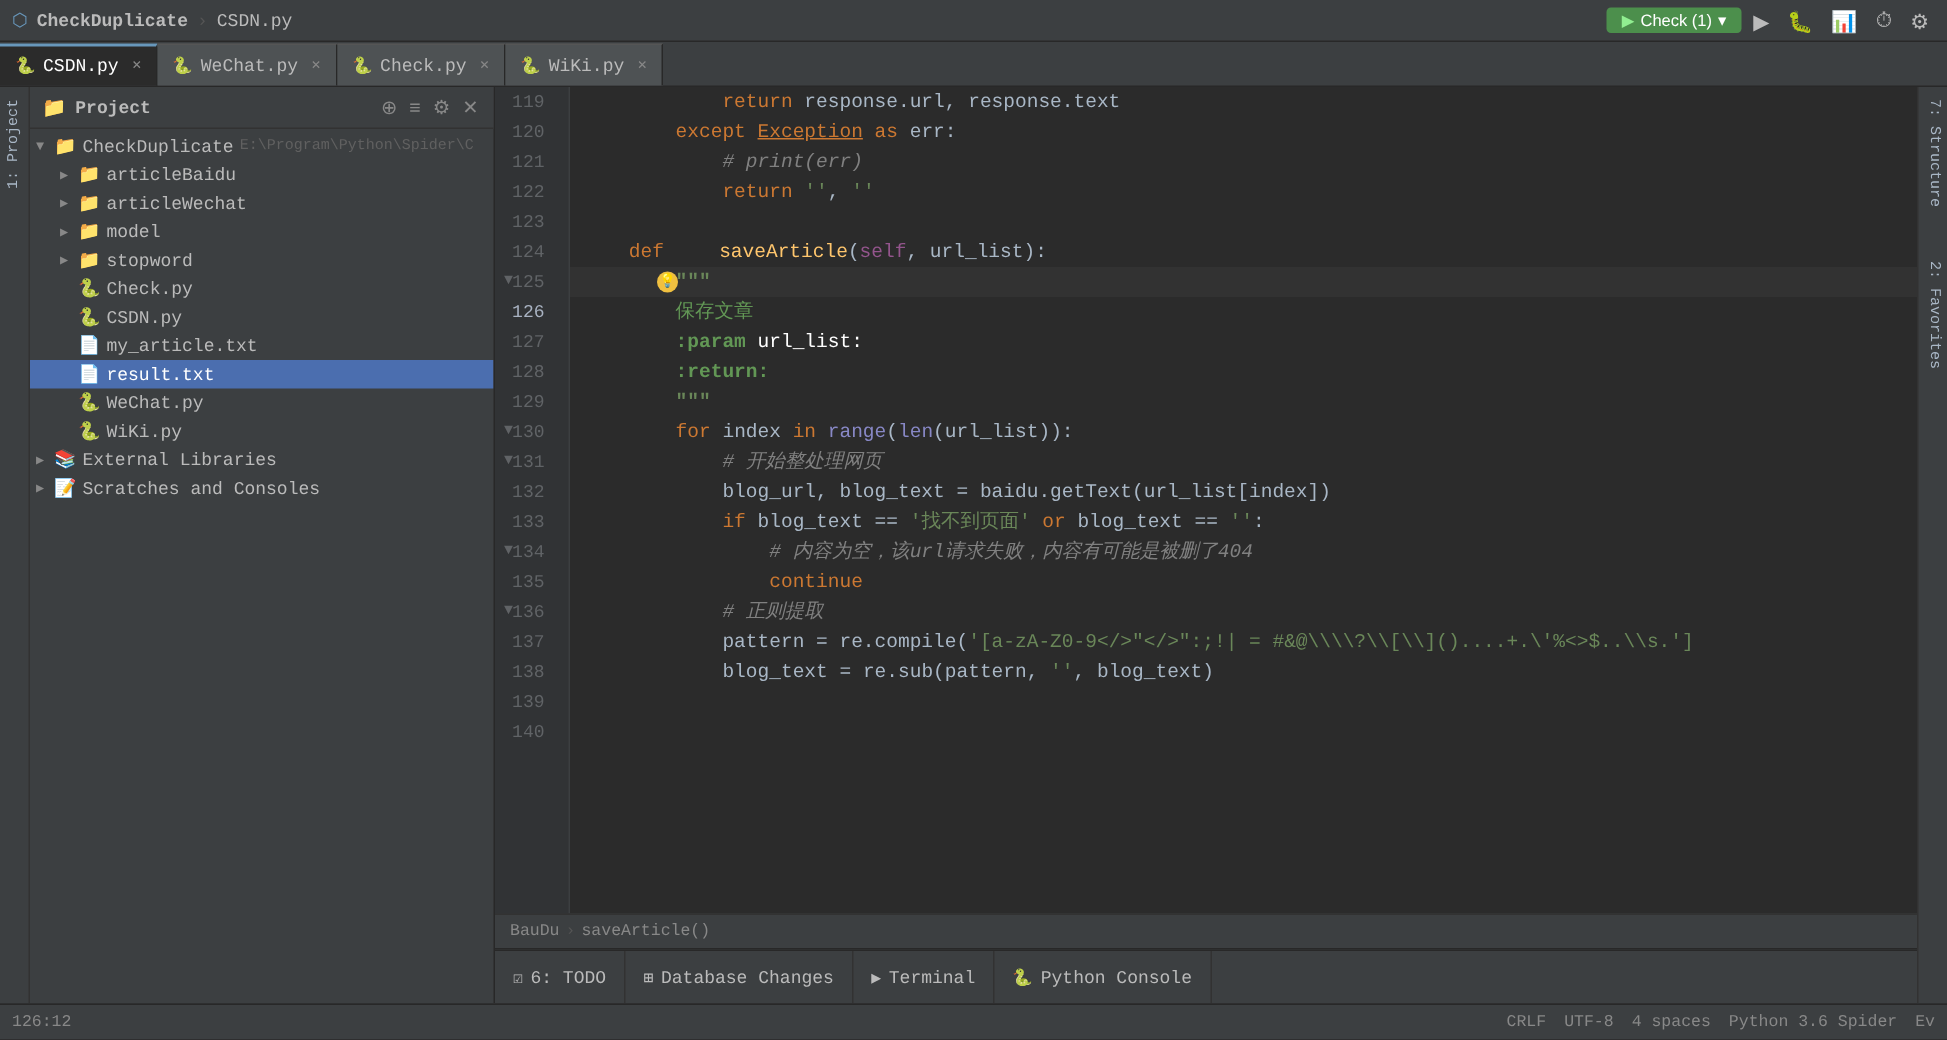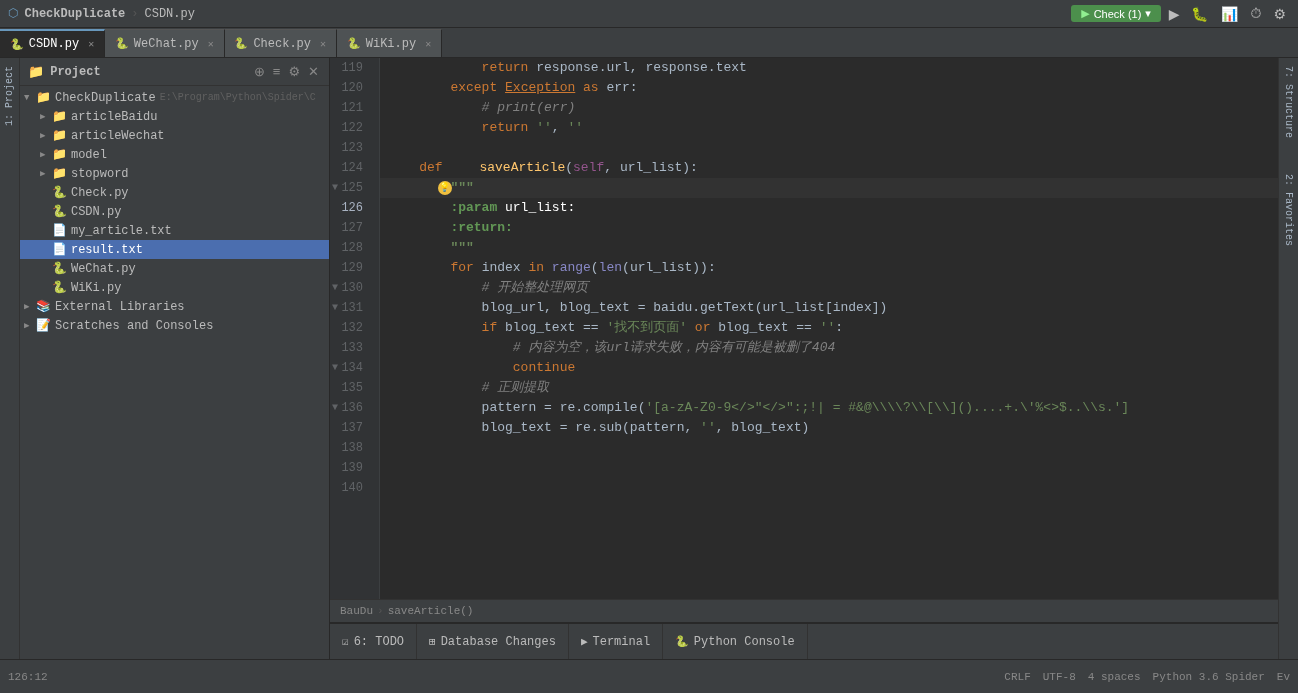--- a/index.html
+++ b/index.html
@@ -216,21 +216,21 @@
     .code-editor {
       flex: 1;
       display: flex;
       overflow: hidden;
       background: #2b2b2b;
     }
     .line-numbers {
       width: 50px;
       background: #313335;
       color: #606366;
-      text-align: left;
+      text-align: center;
       padding: 0 8px 0 0;
       font-size: 12px;
       line-height: 20px;
       border-right: 1px solid #3c3f41;
       overflow: hidden;
       flex-shrink: 0;
       user-select: none;
     }
     .line-number {
       height: 20px;
@@ -333,21 +333,21 @@
       color: #bbbbbb;
       font-size: 12px;
       cursor: pointer;
       gap: 5px;
       border-right: 1px solid #323232;
     }
     .bottom-icon { font-size: 11px; }
 
     
     .status-bar {
-      height: 34px;
+      height: 24px;
       background: #3c3f41;
       border-top: 1px solid #282828;
       display: flex;
       padding: 0 8px;
       font-size: 11px;
       color: #888;
       gap: 12px;
       flex-shrink: 0;
     }
     .status-item {
@@ -593,20 +593,23 @@
 
         <div class="code-line">
           <span class="kw">    def </span><span class="fn">saveArticle</span><span class="op">(</span><span class="self-kw">self</span><span class="op">, </span><span class="param">url_list</span><span class="op">):</span>
         </div>
 
         <div class="code-line active-line" style="position:relative;">
           <span class="yellow-dot" style="left:58px; top:3px;">💡</span>
           <span class="str-bold">        """</span>
         </div>
 
+        <div class="code-line">
+          <span class="zh doc">        保存文章</span>
+        </div>
 
         <div class="code-line">
           <span class="doc-param">        :param</span><span class="doc"> url_list:</span>
         </div>
 
         <div class="code-line">
           <span class="doc-param">        :return:</span>
         </div>
 
         <div class="code-line">

